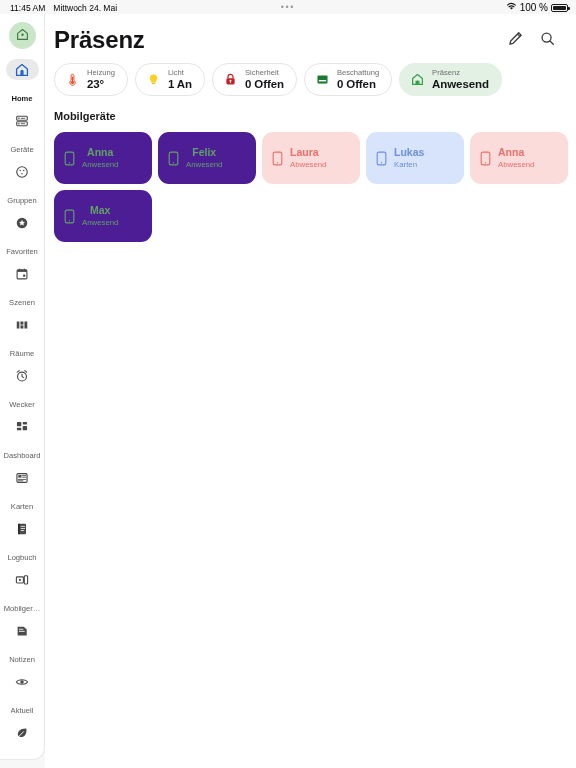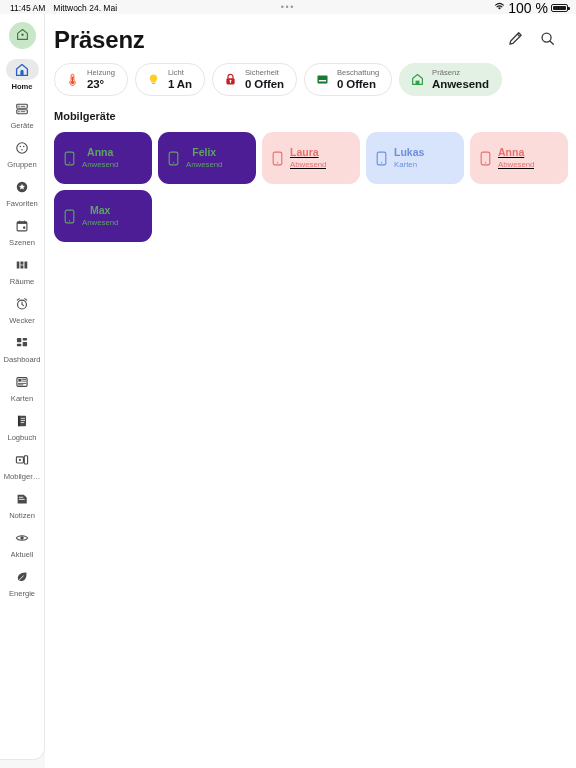--- a/index.html
+++ b/index.html
@@ -51,21 +51,21 @@
     line-height: 1;
   }
   .sb-right {
     position: absolute;
     right: 8px;
     display: flex;
     align-items: center;
     gap: 3px;
     white-space: nowrap;
   }
-  .sb-pct { font-size: 14px; }
+  .sb-pct { font-size: 10px; }
   .batt {
     display: inline-block;
     width: 17px; height: 8px;
     border: 1px solid #1a1a1a;
     border-radius: 2px;
     position: relative;
     box-sizing: border-box;
   }
   .batt::after {
     content: "";
@@ -111,21 +111,21 @@
     display: flex;
     flex-direction: column;
     align-items: center;
   }
   .nav-item {
     width: 45px;
     padding: 4px 0 3px 0;
     display: flex;
     flex-direction: column;
     align-items: center;
-    gap: 2px;
+    gap: 14px;
     cursor: pointer;
   }
   .nav-icon-wrap {
     width: 33px; height: 21px;
     display: flex;
     align-items: center;
     justify-content: center;
     border-radius: 11px;
   }
   .nav-item.active .nav-icon-wrap { background: #e9e9ea; }
@@ -247,21 +247,21 @@
     font-weight: 700;
     margin-bottom: 3px;
     white-space: nowrap;
   }
   .pc-state {
     font-size: 7.8px;
     white-space: nowrap;
   }
   .pcard.present { background: #4c1d95; text-align: center; }
   .pcard.present .pc-name, .pcard.present .pc-state { color: #5fa364; }
-  .pcard.away { background: #fbdcdb; text-decoration: underline; }
+  .pcard.away { background: #fbdcdb; }
   .pcard.away .pc-name, .pcard.away .pc-state { color: #e86f6a; }
   .pcard.vacation { background: #d8e4fb; }
   .pcard.vacation .pc-name, .pcard.vacation .pc-state { color: #6b8ee0; }
 </style>
 </head>
 <body>
 
 <div id="app">
 
   <div class="statusbar">

